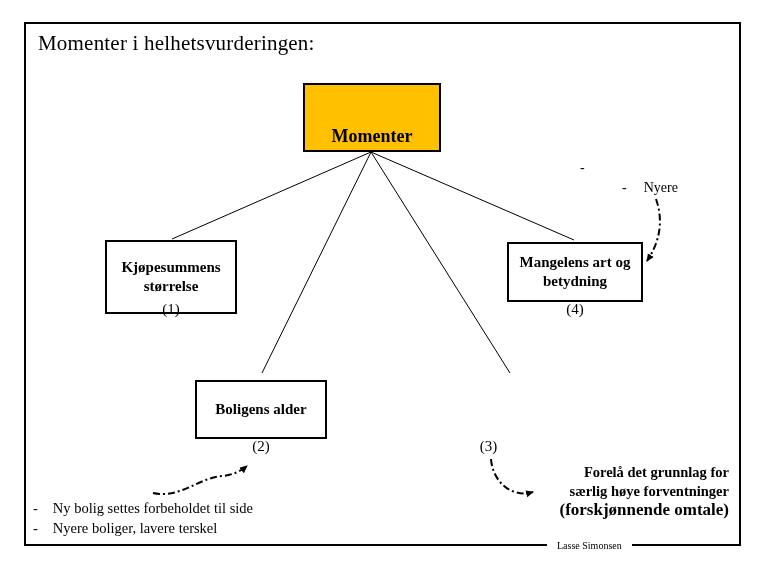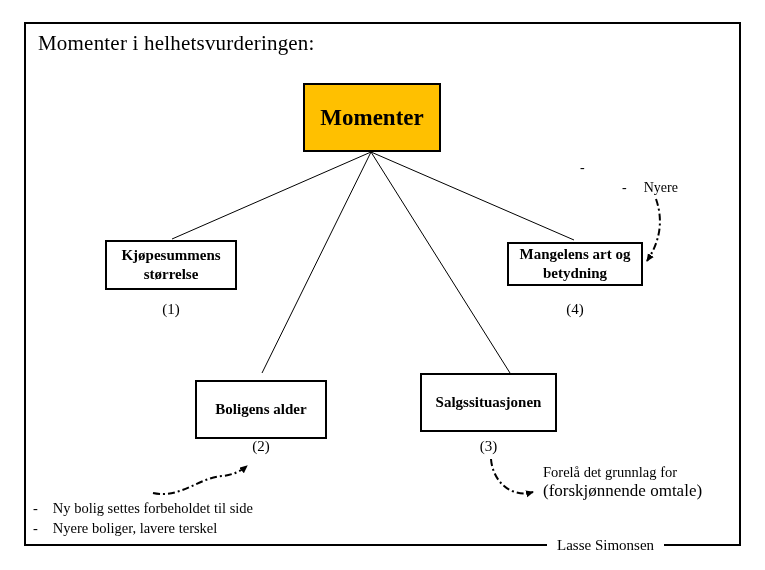--- a/index.html
+++ b/index.html
@@ -47,27 +47,28 @@
     text-align: center;
     font-weight: bold;
     font-size: 15px;
     line-height: 1.3;
     padding: 2px 4px;
     z-index: 2;
   }
   .root-box {
     left: 303px; top: 83px;
     width: 138px; height: 69px;
-    font-size: 23px;
+    font-size: 18px;
     background: #FFC000;
+    align-items: flex-end;
   }
-  .node-1 { left: 105px; top: 240px; width: 132px; height: 50px; }
+  .node-1 { left: 105px; top: 240px; width: 132px; height: 74px; }
   .node-2 { left: 195px; top: 380px; width: 132px; height: 59px; }
   .node-3 { left: 420px; top: 373px; width: 137px; height: 59px; }
-  .node-4 { left: 507px; top: 242px; width: 136px; height: 44px; }
+  .node-4 { left: 507px; top: 242px; width: 136px; height: 60px; }
   .node-num {
     position: absolute;
     text-align: center;
     font-size: 15px;
     z-index: 2;
   }
   .num-1 { left: 105px; top: 301px; width: 132px; }
   .num-2 { left: 195px; top: 438px; width: 132px; }
   .num-3 { left: 420px; top: 438px; width: 137px; }
   .num-4 { left: 507px; top: 301px; width: 136px; }
@@ -82,32 +83,33 @@
   .tr1 .bullet { margin-right: 17px; }
   .tr2 { left: 622px; top: 180px; font-size: 14px; }
   .tr2 .bullet { margin-right: 17px; }
   .bl1 { left: 33px; top: 500px; font-size: 14.5px; }
   .bl2 { left: 33px; top: 520px; font-size: 14.5px; }
   .bl1 .bullet, .bl2 .bullet { margin-right: 15px; }
   .ann-bottom-right {
     position: absolute;
     left: 543px; top: 463px;
     width: 186px;
-    text-align: left;
+    text-align: right;
     font-size: 14.5px;
     line-height: 19px;
     z-index: 2;
+    font-weight: bold;
   }
   .ann-bottom-right .small { font-size: 17px; line-height: 18px; }
   .footer-label {
     position: absolute;
     left: 547px; top: 536px;
     background: #ffffff;
     padding: 0 10px;
-    font-size: 15px;
+    font-size: 10px;
     line-height: 19px;
     white-space: nowrap;
     z-index: 3;
   }
 </style>
 </head>
 <body>
 
 <div class="slide">
 
@@ -141,23 +143,20 @@
   <div class="node node-1">
     <span>Kjøpesummens størrelse</span>
   </div>
   <div class="node-num num-1">(1)</div>
 
   <div class="node node-2">
     <span>Boligens alder</span>
   </div>
   <div class="node-num num-2">(2)</div>
 
-  <div class="node node-3">
-    <span>Salgssituasjonen</span>
-  </div>
   <div class="node-num num-3">(3)</div>
 
   <div class="node node-4">
     <span>Mangelens art og betydning</span>
   </div>
   <div class="node-num num-4">(4)</div>
 
   <div class="ann-row tr1">
     <span class="bullet">-</span>
   </div>
@@ -170,18 +169,19 @@
     <span class="bullet">-</span>
     <span>Ny bolig settes forbeholdet til side</span>
   </div>
   <div class="ann-row bl2">
     <span class="bullet">-</span>
     <span>Nyere boliger, lavere terskel</span>
   </div>
 
   <div class="ann-bottom-right">
     <div>Forelå det grunnlag for</div>
+    <div>særlig høye forventninger</div>
     <div class="small">(forskjønnende omtale)</div>
   </div>
 
   <div class="footer-label">Lasse Simonsen</div>
 
 </div>
 
 </body></html>

